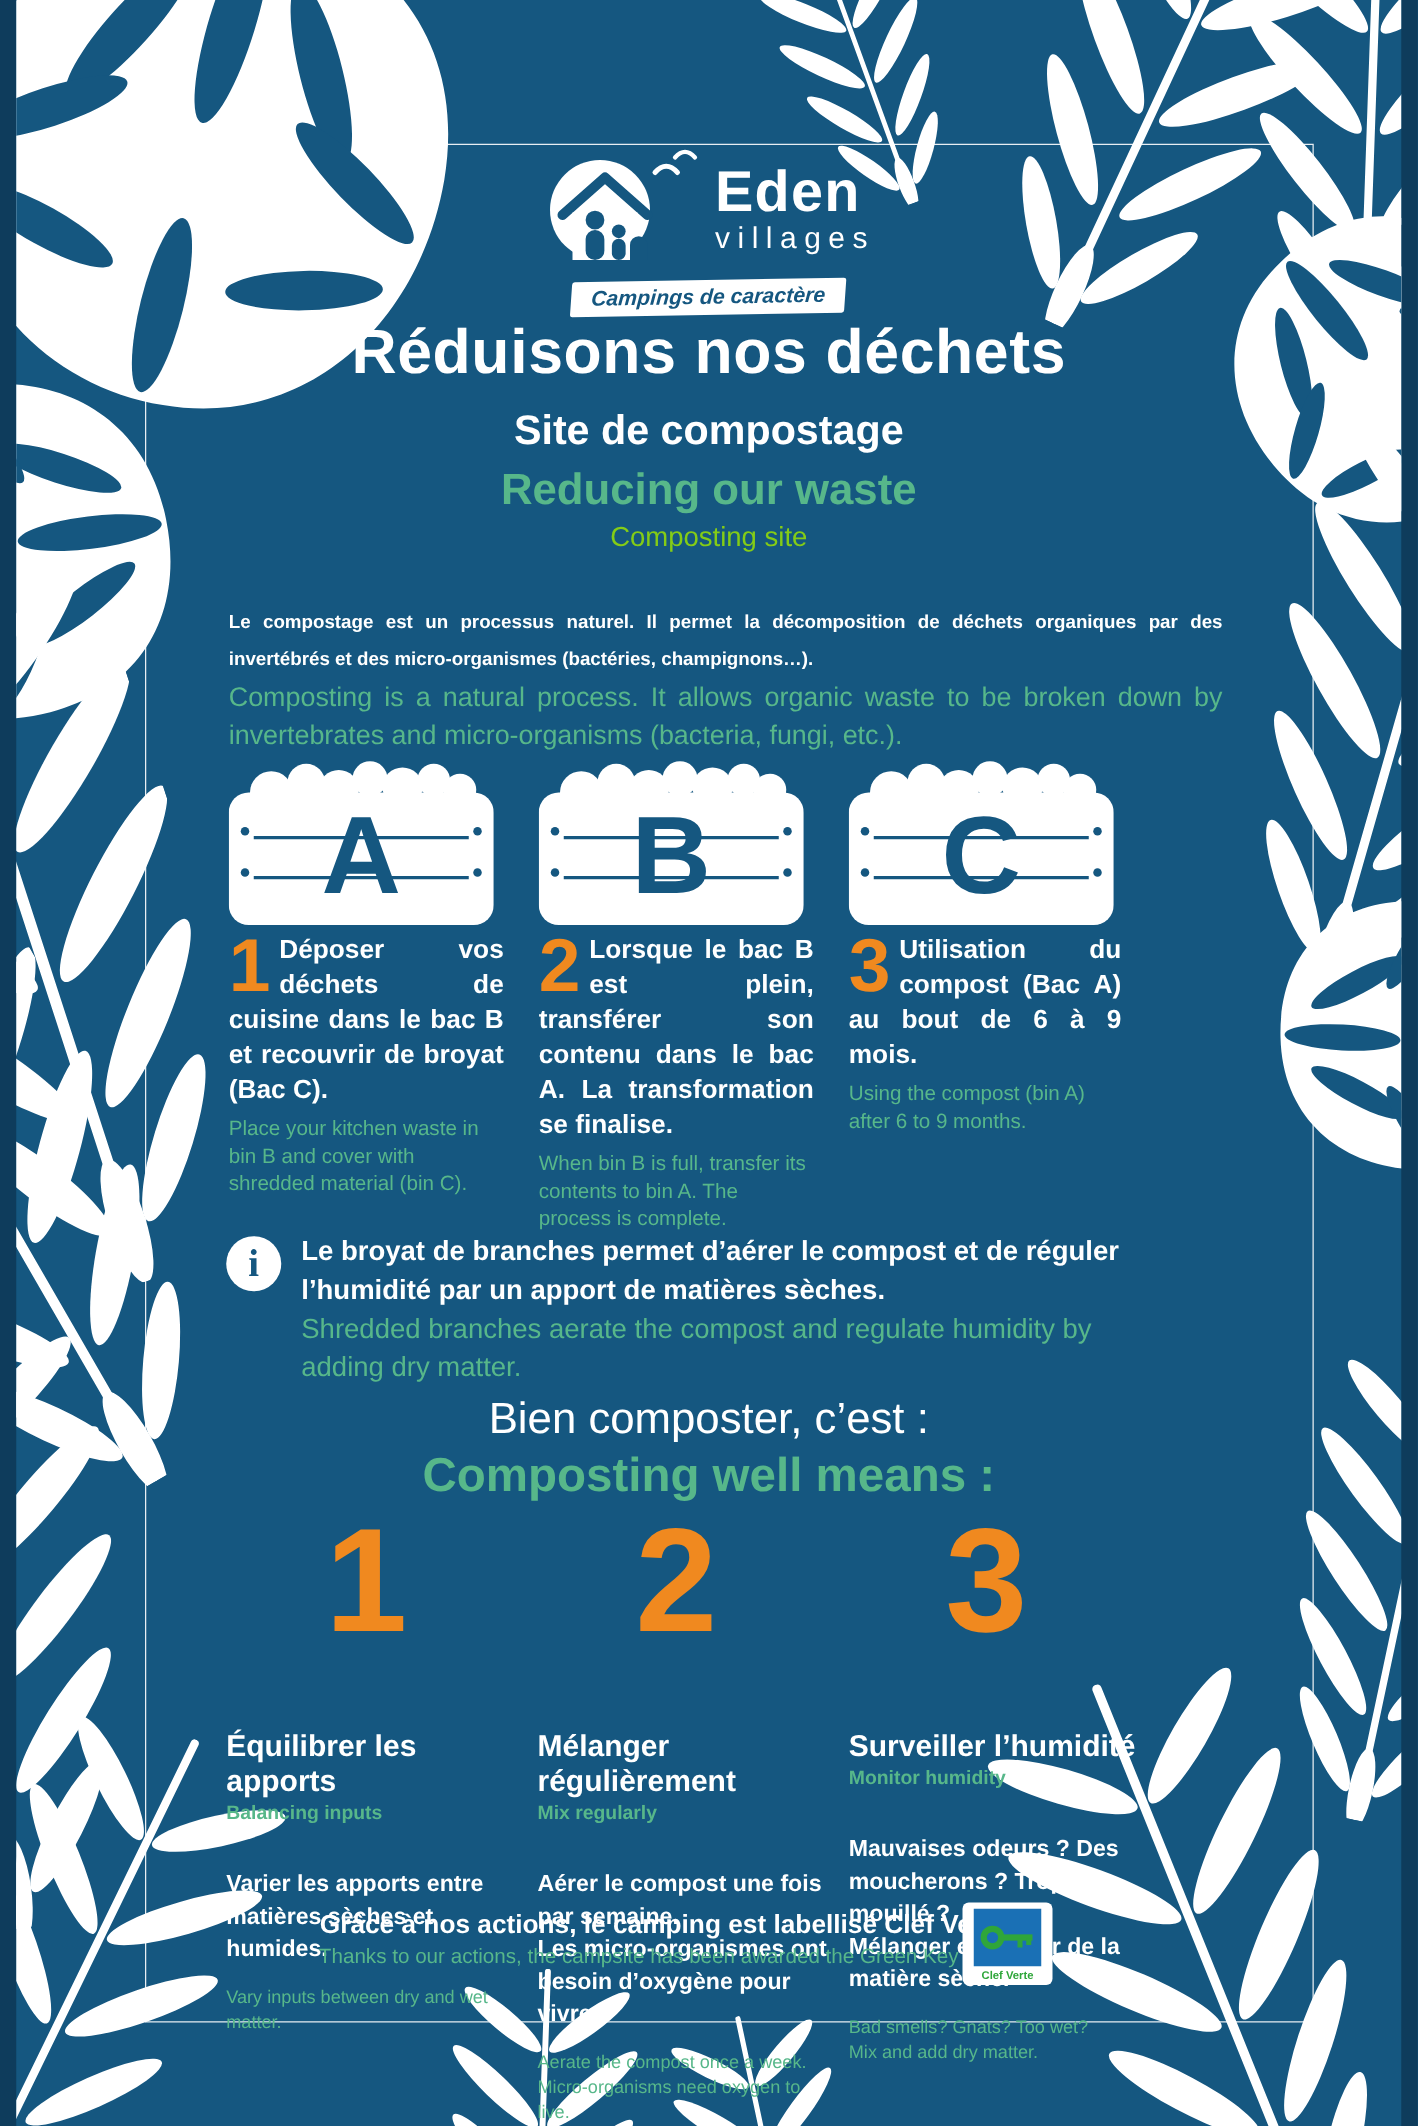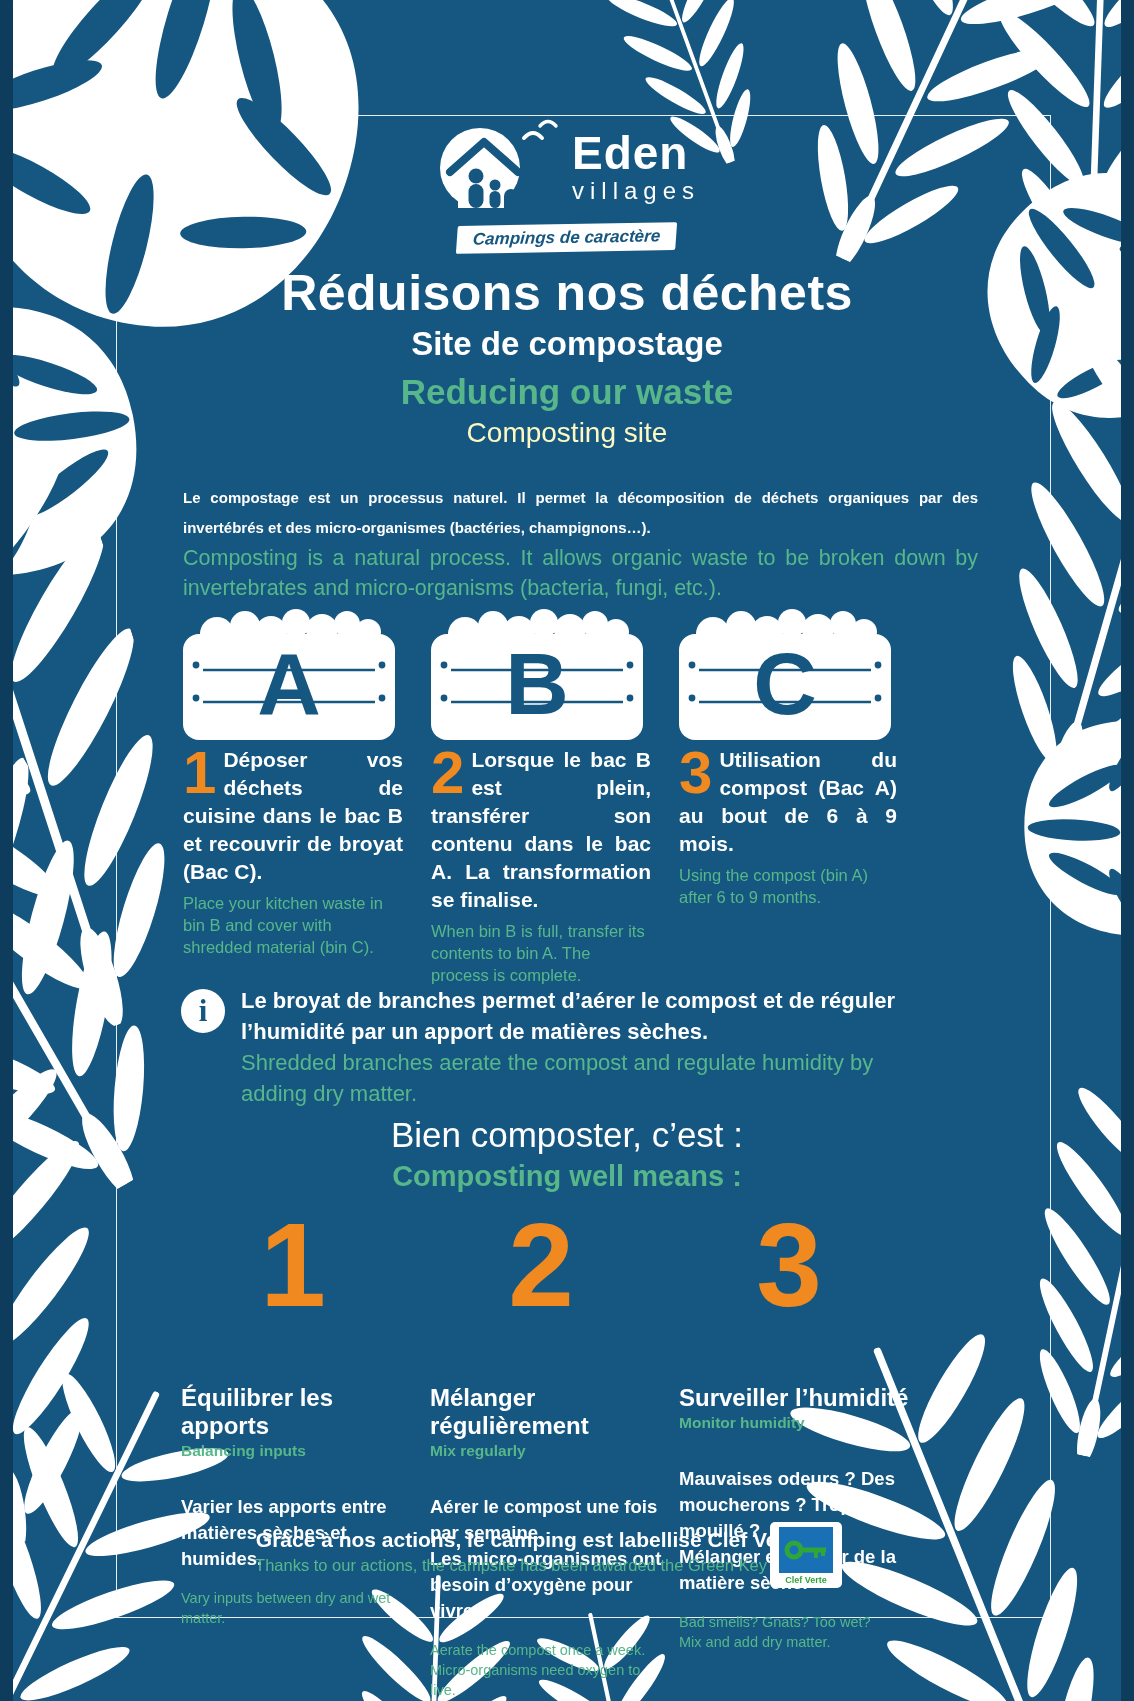--- a/index.html
+++ b/index.html
@@ -15,28 +15,28 @@
 
   
   .logo{position:absolute;top:118px;left:0;width:100%;display:flex;flex-direction:column;align-items:center;}
   .logo-row{display:flex;align-items:center;gap:10px;}
   .brand{font-size:46px;font-weight:bold;line-height:44px;letter-spacing:1px;}
   .brand-sub{font-size:24px;letter-spacing:6px;margin-top:2px;}
   .tagline-box{margin-top:6px;background:#fff;color:#155780;font-weight:bold;font-style:italic;
     font-size:17px;padding:4px 16px;transform:skewX(-5deg) rotate(-1deg);border-radius:2px;}
 
   
-  .title-fr{position:absolute;top:264px;left:0;width:100%;text-align:center;
+  .title-fr{position:absolute;top:252px;left:0;width:100%;text-align:center;
     font-size:50px;font-weight:bold;letter-spacing:.5px;}
   .subtitle-fr{position:absolute;top:325px;left:0;width:100%;text-align:center;
     font-size:33px;font-weight:bold;}
   .title-en{position:absolute;top:372px;left:0;width:100%;text-align:center;
     font-size:35px;font-weight:bold;color:#57b78a;}
   .subtitle-en{position:absolute;top:417px;left:0;width:100%;text-align:center;
-    font-size:28px;color:#fef9c3;}
+    font-size:22px;color:#84cc16;}
 
   
   .intro{position:absolute;left:170px;top:483px;width:795px;text-align:justify;}
   .intro .fr{font-size:15px;line-height:30px;font-weight:600;margin:0;}
   .intro .en{font-size:21.5px;line-height:30px;color:#57b78a;margin:0;}
 
   
   .bin{position:absolute;top:608px;width:212px;height:132px;}
   .bin.a{left:170px;} .bin.b{left:418px;} .bin.c{left:666px;}
 
@@ -55,21 +55,21 @@
     background:#fff;color:#155780;display:flex;align-items:center;justify-content:center;
     font-weight:bold;font-size:31px;font-family:"Liberation Serif",serif;}
   .info-text{margin-left:60px;}
   .info-text .fr{font-size:22px;line-height:31px;font-weight:600;margin:0;}
   .info-text .en{font-size:22px;line-height:31px;color:#57b78a;margin:0;}
 
   
   .well-fr{position:absolute;top:1115px;left:0;width:100%;text-align:center;
     font-size:35px;font-weight:normal;}
   .well-en{position:absolute;top:1160px;left:0;width:100%;text-align:center;
-    font-size:29px;font-weight:bold;color:#57b78a;}
+    font-size:38px;font-weight:bold;color:#57b78a;}
 
   .big-num{position:absolute;top:1200px;height:135px;text-align:center;
     font-size:118px;line-height:130px;font-weight:bold;color:#f0891f;}
   .big-num.n1{left:170px;width:220px;}
   .big-num.n2{left:418px;width:220px;}
   .big-num.n3{left:666px;width:220px;}
 
   .tip{position:absolute;top:1384px;}
   .tip.t1{left:168px;width:232px;}
   .tip.t2{left:417px;width:232px;}

